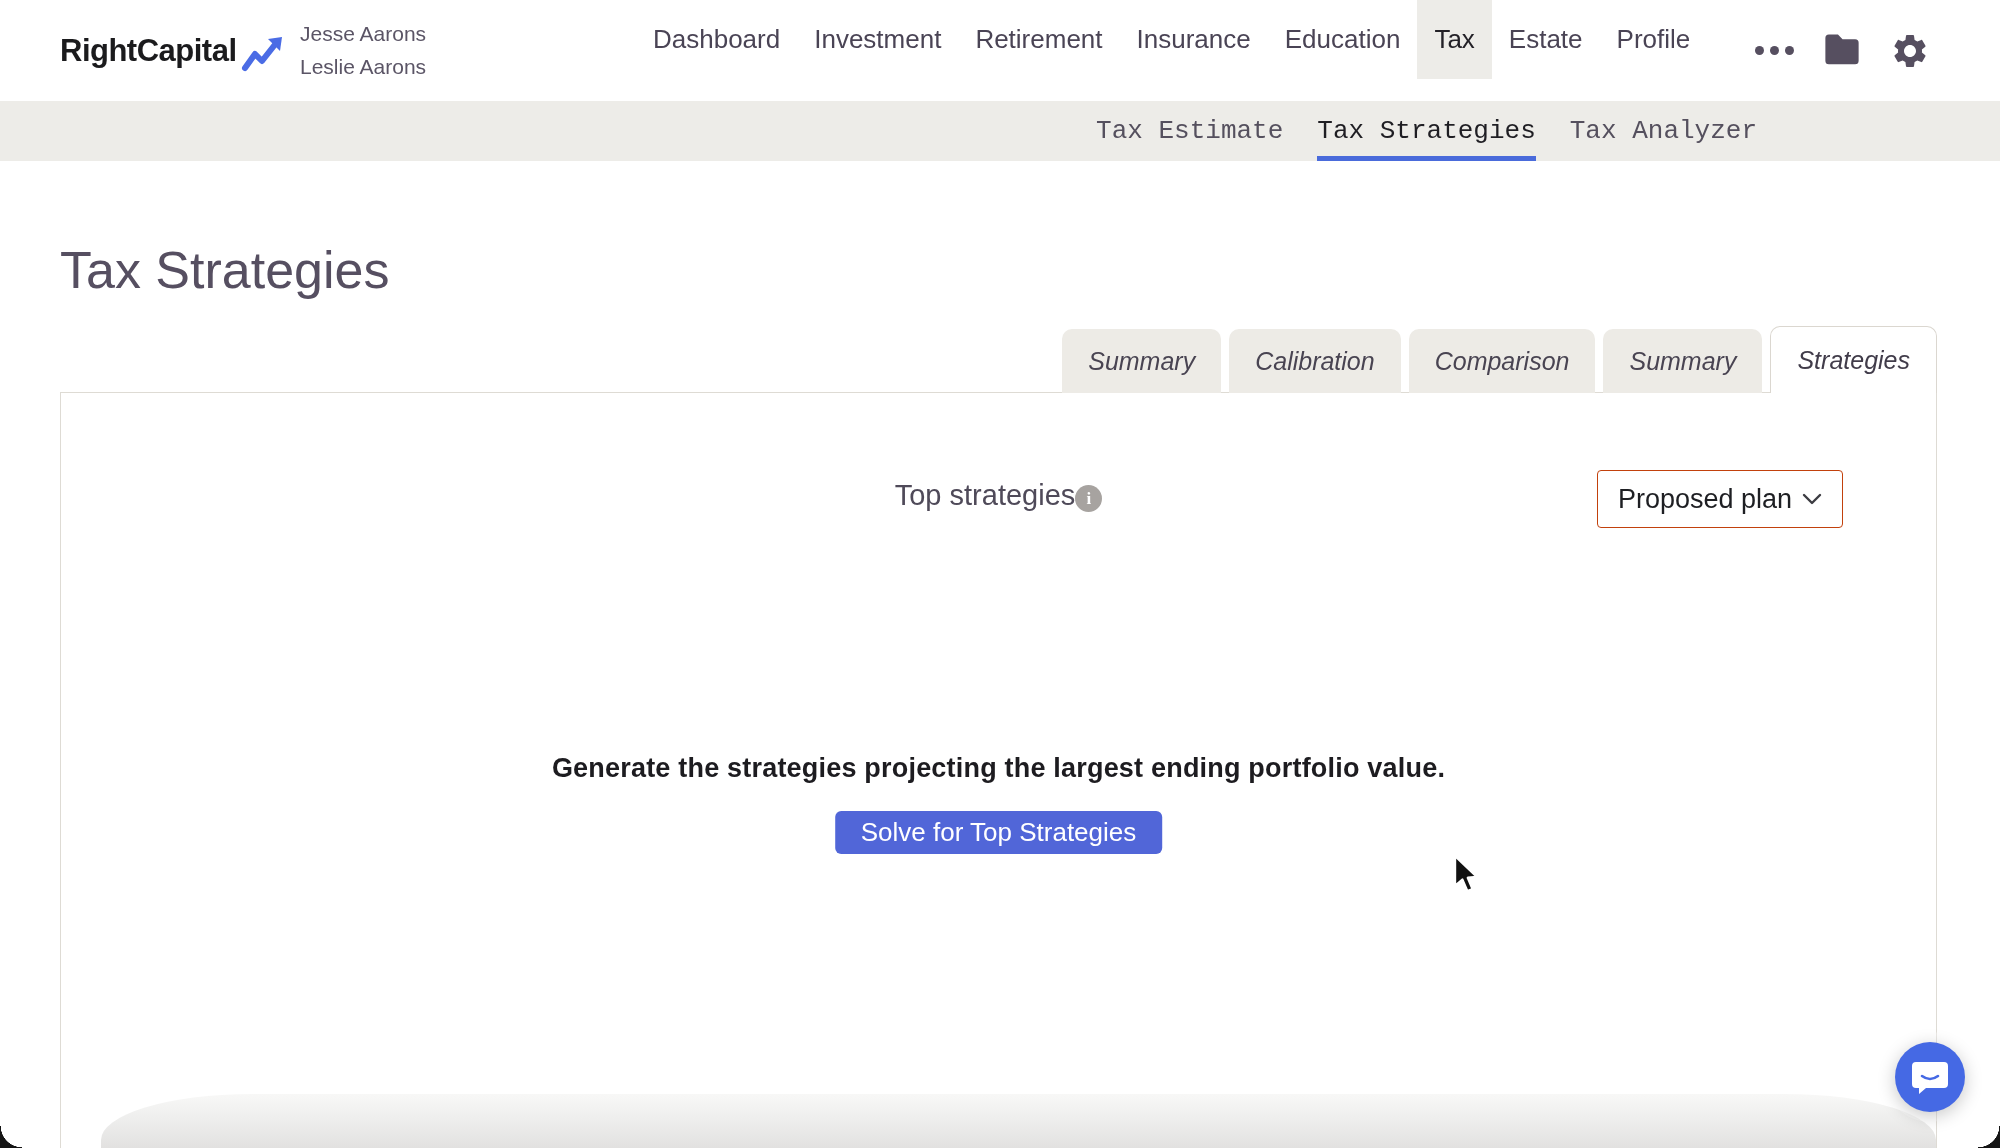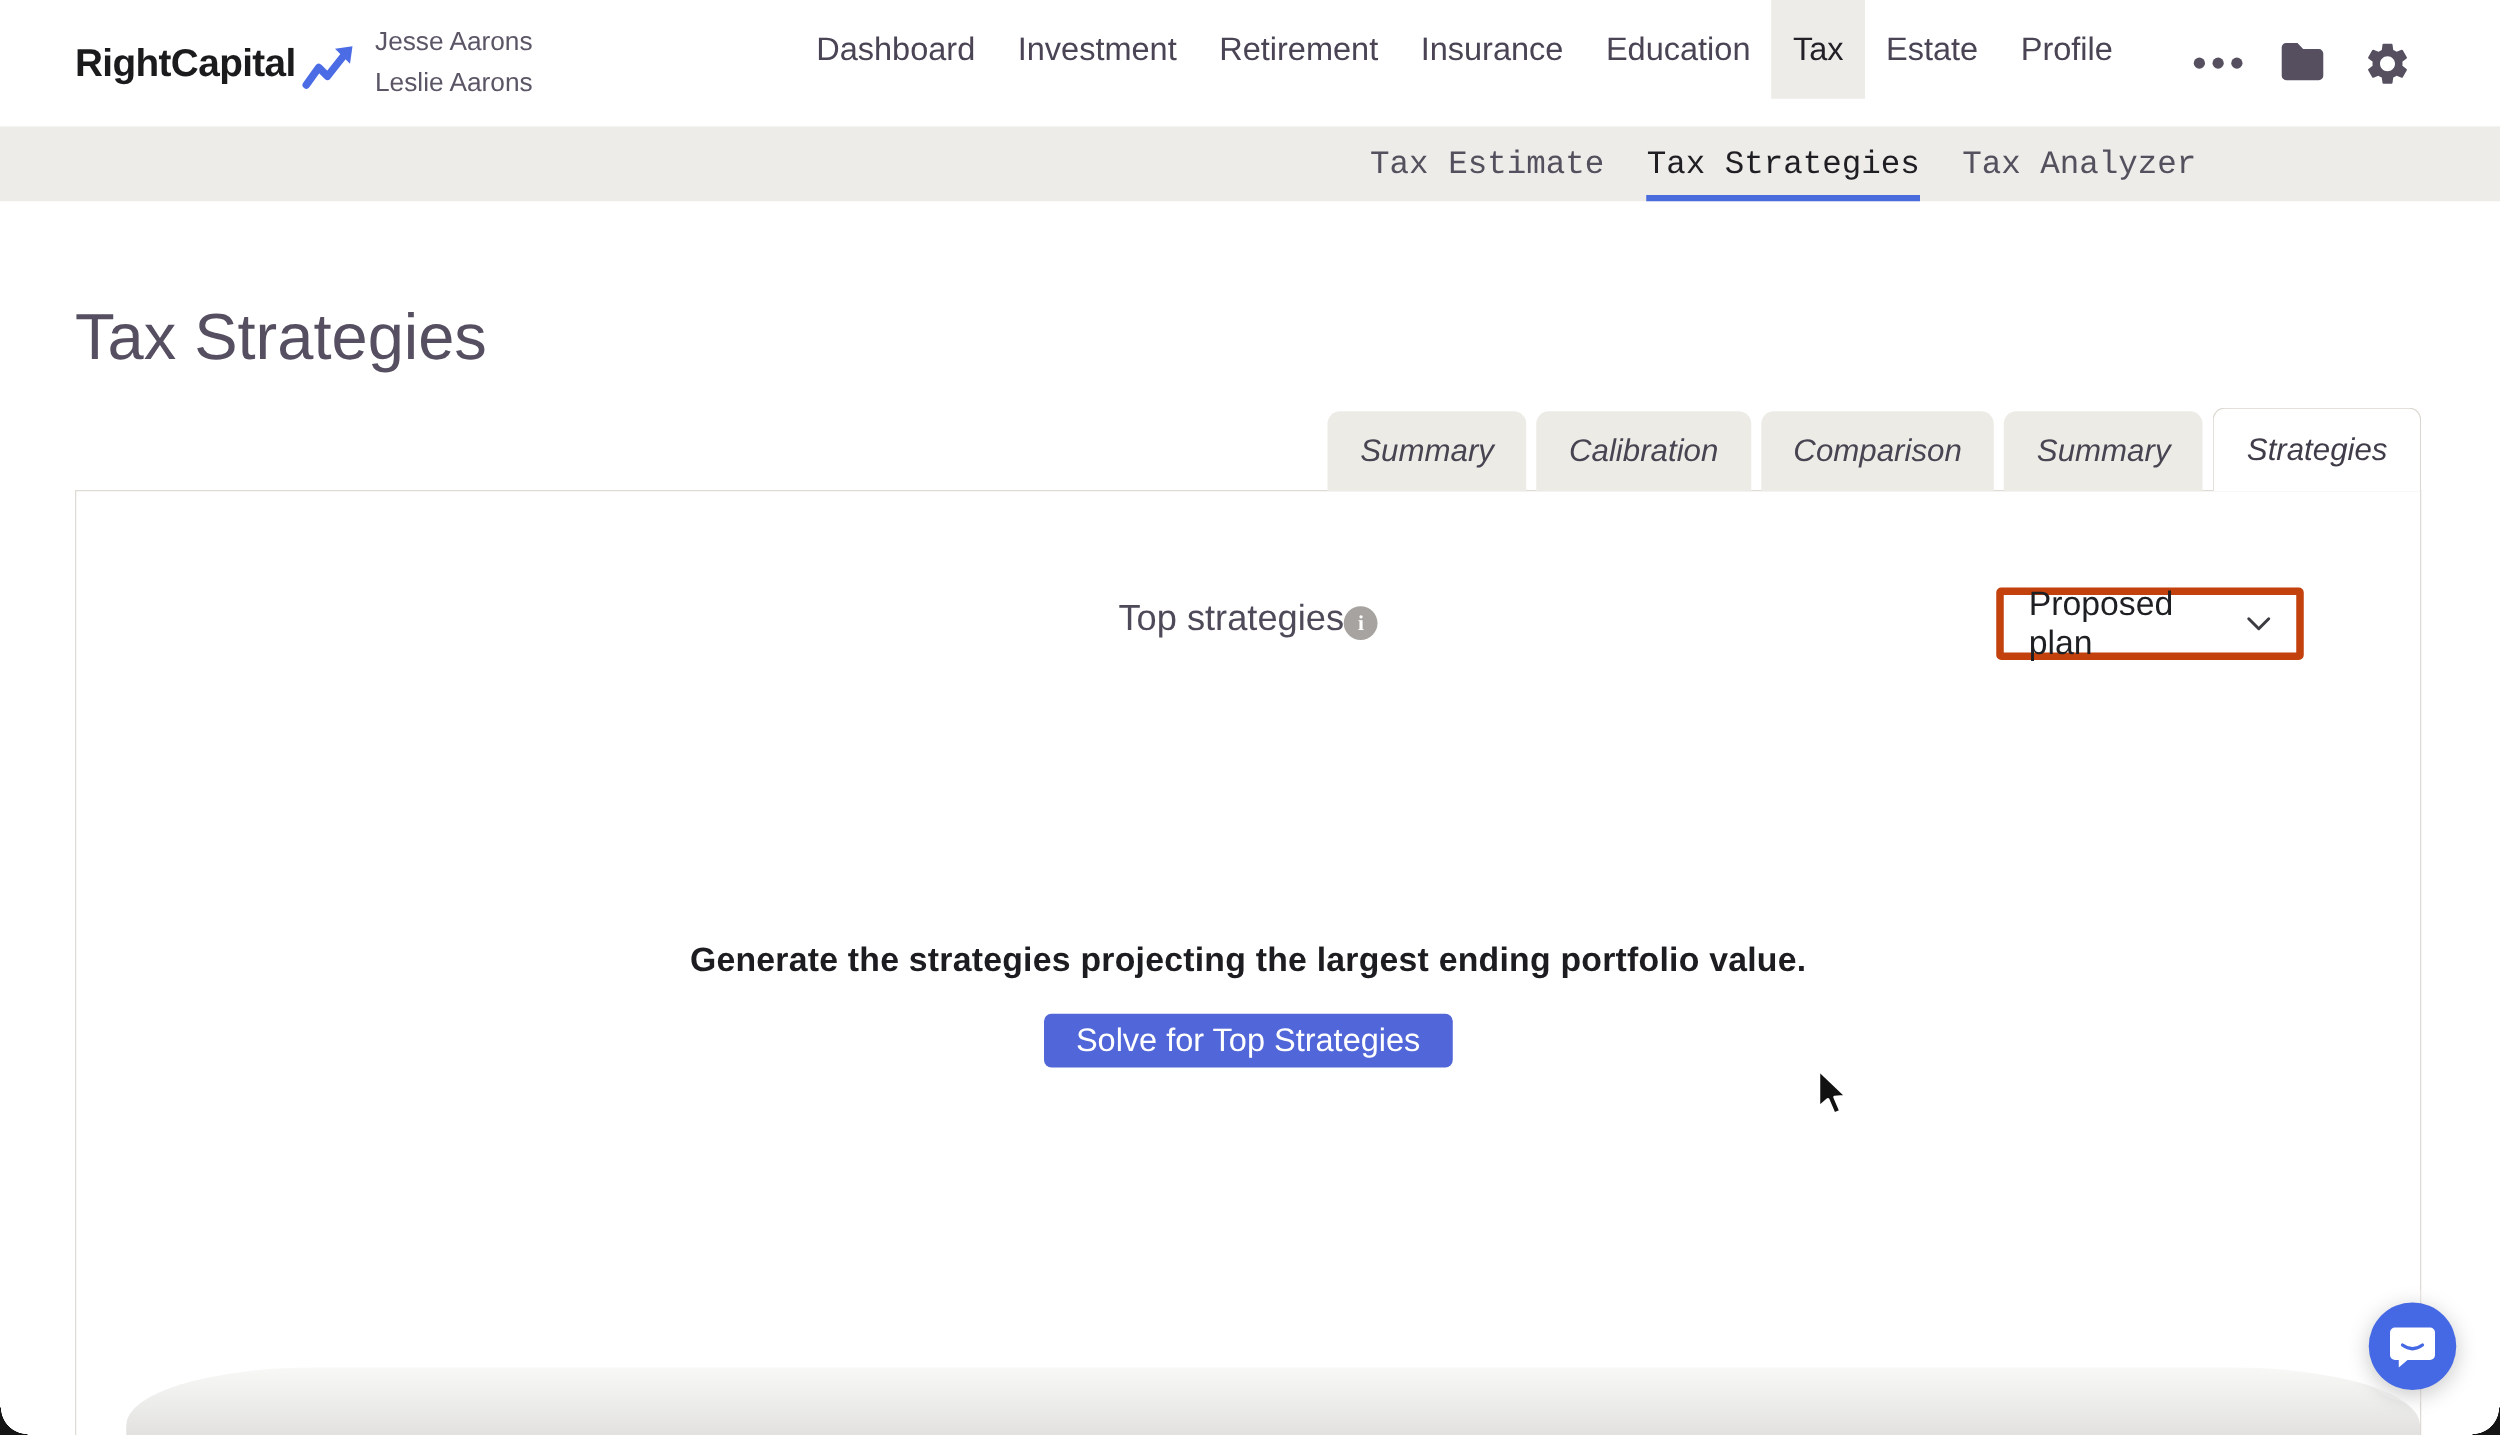--- a/index.html
+++ b/index.html
@@ -42,21 +42,21 @@
   .tab { height:64px; display:flex; align-items:center; justify-content:center; padding:0 26px; font-size:25px; color:#494452; background:#edebe6; border-radius:10px 10px 0 0; cursor:pointer; white-space:nowrap; }
   .tab.active { height:67px; background:#ffffff; border:1px solid #dbd7d0; border-bottom:none; color:#413c4a; z-index:4; position:relative; }
 
   
   .card { position:absolute; left:60px; top:392px; width:1877px; height:756px; background:#ffffff; border:1px solid #dedbd4; border-bottom:none; z-index:2; }
 
   .panel-head { position:absolute; left:0; right:0; top:86px; display:flex; justify-content:center; align-items:flex-end; }
   .panel-title { font-size:29px; color:#4f4a59; }
   .info-icon { width:27px; height:27px; border-radius:50%; background:#a7a3a0; color:#ffffff; display:flex; align-items:center; justify-content:center; font-size:17px; font-weight:700; font-family:"Liberation Serif",serif; cursor:pointer; }
 
-  .plan-select { position:absolute; top:77px; right:93px; width:246px; height:58px; background:#fff; border:6px solid #c2410c; border-radius:4px; display:flex; align-items:center; justify-content:space-between; padding:0 20px; cursor:pointer; }
+  .plan-select { position:absolute; top:77px; right:93px; width:246px; height:58px; background:#fff; border:1px solid #c2410c; border-radius:4px; display:flex; align-items:center; justify-content:space-between; padding:0 20px; cursor:pointer; }
   .plan-select-value { font-size:27px; color:#1e1f23; }
 
   .empty-msg { position:absolute; left:0; right:0; top:360px; text-align:center; font-size:27px; font-weight:700; color:#1d1c20; letter-spacing:0.2px; }
 
   .cta-btn { position:absolute; left:50%; transform:translateX(-50%); top:418px; height:43px; padding:0 26px; background:#5166d8; border:none; border-radius:6px; color:#ffffff; font-size:26px; font-family:inherit; cursor:pointer; display:flex; align-items:center; }
 
   .bottom-band { position:absolute; left:40px; right:0; bottom:0; height:54px; background:linear-gradient(180deg,#f8f8f7 0%,#ececeb 55%,#e2e1e0 100%); border-radius:150px 150px 0 0 / 46px 46px 0 0; }
 
   
   .chat-fab { position:absolute; left:1895px; top:1042px; width:70px; height:70px; border-radius:50%; background:#4569e4; display:flex; align-items:center; justify-content:center; box-shadow:0 4px 18px rgba(0,0,0,0.22), 0 0 0 10px rgba(255,255,255,0.35); cursor:pointer; z-index:8; }

